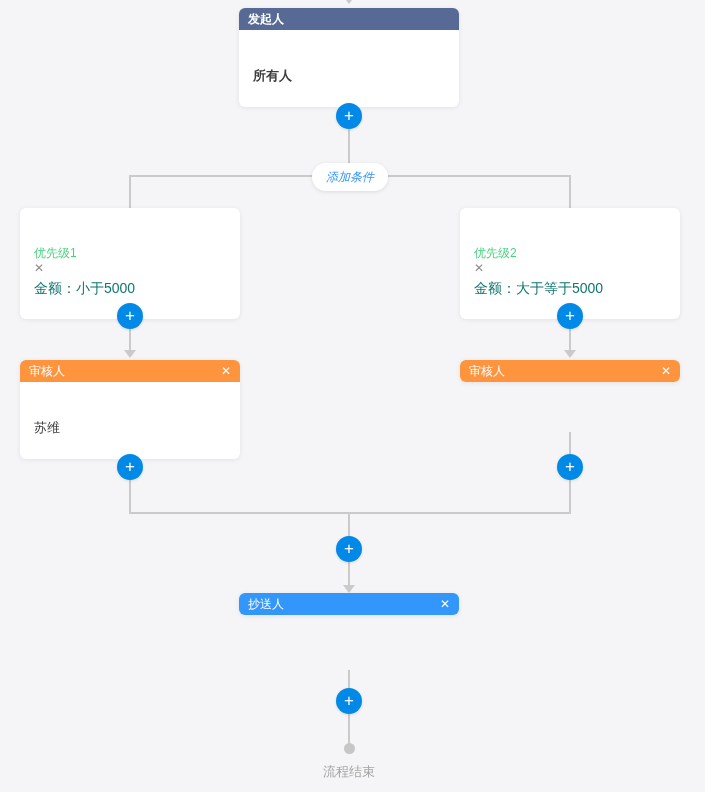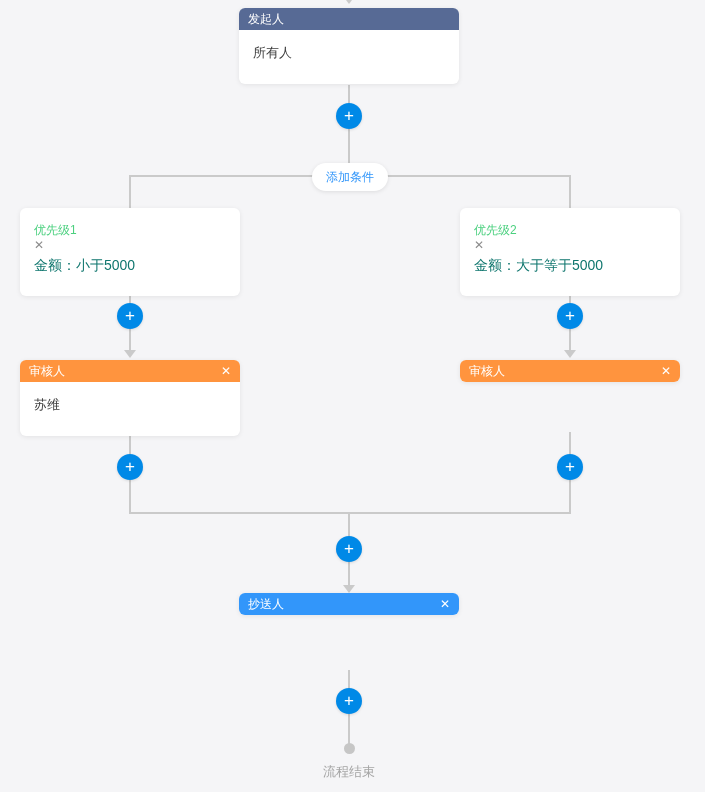--- a/index.html
+++ b/index.html
@@ -63,20 +63,21 @@
   .node-header .title {
     white-space: nowrap;
   }
   .node-body {
     padding: 14px 14px 22px 14px;
     font-size: 13px;
     color: #3d3d3d;
     line-height: 18px;
     min-height: 26px;
     box-sizing: border-box;
+    margin-top: 23px;
   }
   .close-x {
     font-size: 12px;
     line-height: 1;
     cursor: pointer;
     font-weight: bold;
     color: #ffffff;
   }
 
   .node.initiator .node-header { background: #576a95; }
@@ -141,20 +142,21 @@
     line-height: 28px;
     padding: 0 14px;
     background: #ffffff;
     border-radius: 14px;
     color: #3296fa;
     font-size: 12px;
     white-space: nowrap;
     cursor: pointer;
     box-shadow: 0 1px 4px rgba(0,0,0,0.10);
     text-align: right;
+    font-style: italic;
   }
 
   
   .end-dot {
     position: absolute;
     width: 11px;
     height: 11px;
     border-radius: 50%;
     background: #c6c6c6;
   }
@@ -201,21 +203,21 @@
 
   <div class="line-v" style="left:348px; top:512px; height:24px;"></div>
 
   <div class="line-v" style="left:348px; top:562px; height:29px;"></div>
   <div class="arrow-down" style="left:343px; top:585px;"></div>
 
   <div class="line-v" style="left:348px; top:670px; height:18px;"></div>
 
   <div class="line-v" style="left:348px; top:714px; height:30px;"></div>
 
-  <div class="node initiator" style="left:239px; top:8px;">
+  <div class="node initiator" style="left:239px; top:8px;font-weight:bold;">
     <div class="node-header">
       <span class="title">发起人</span>
     </div>
     <div class="node-body">所有人</div>
   </div>
 
   <div class="plus-btn" style="left:336px; top:103px;">
     <span class="glyph">+</span>
   </div>
 

